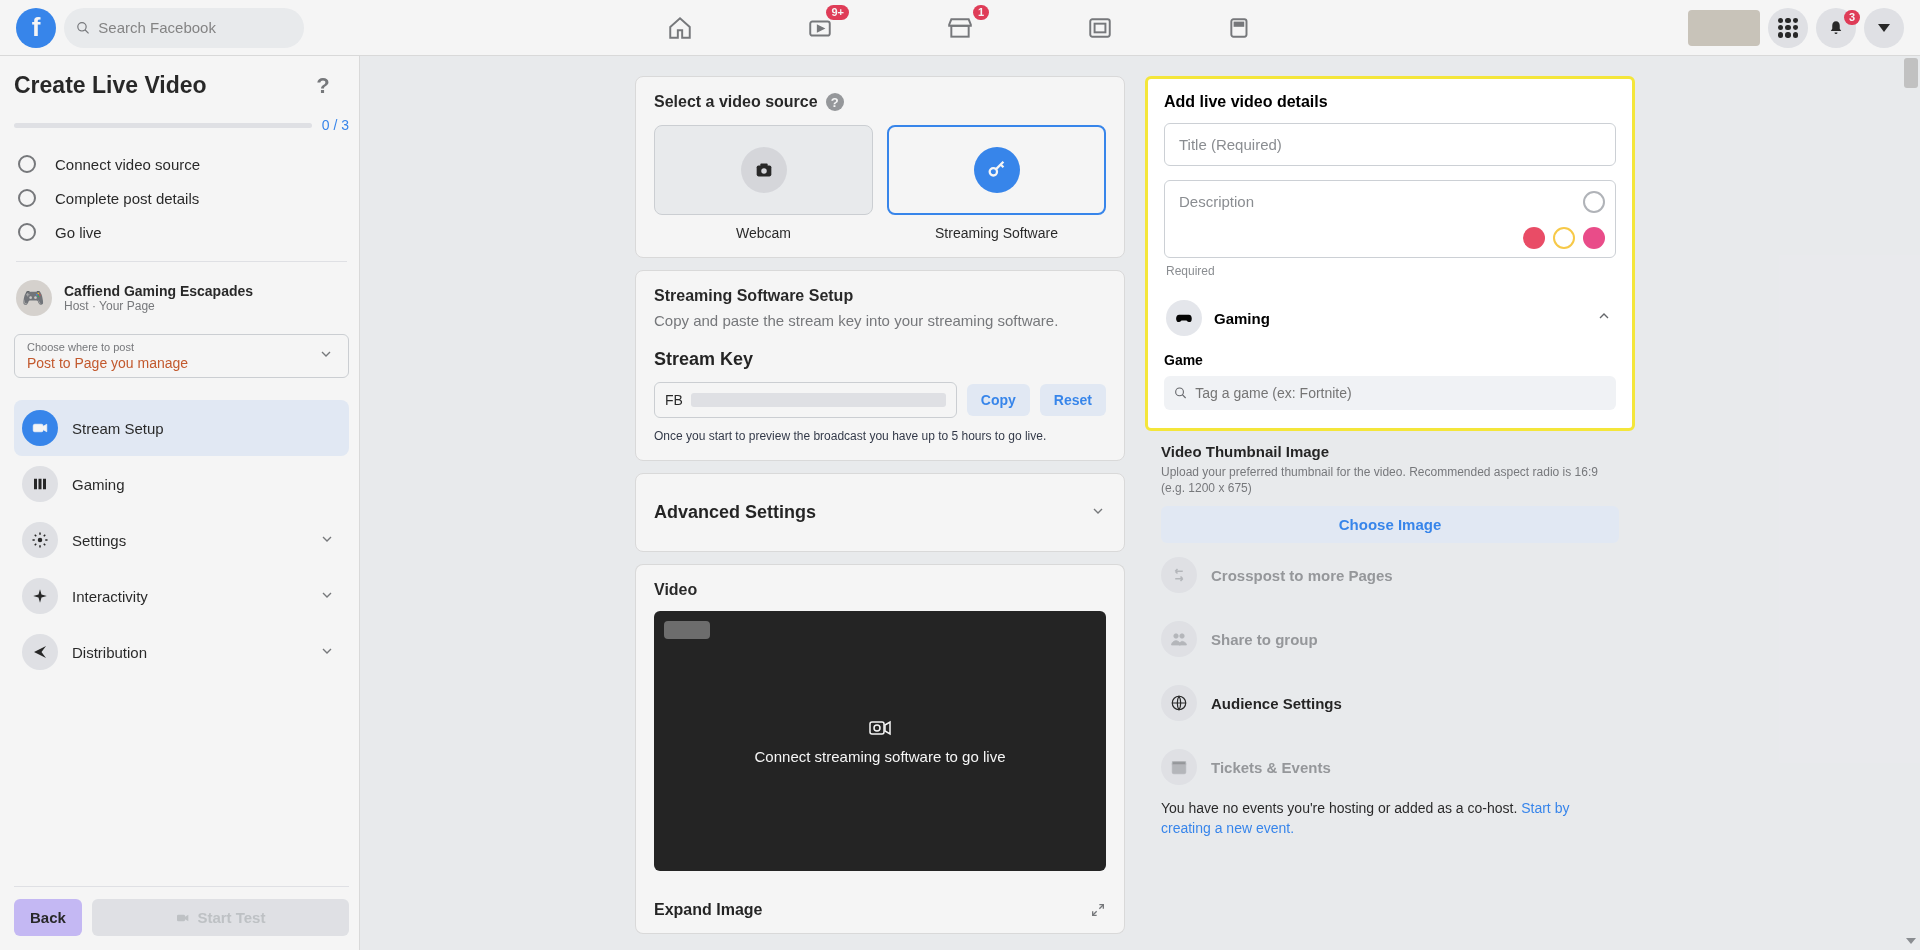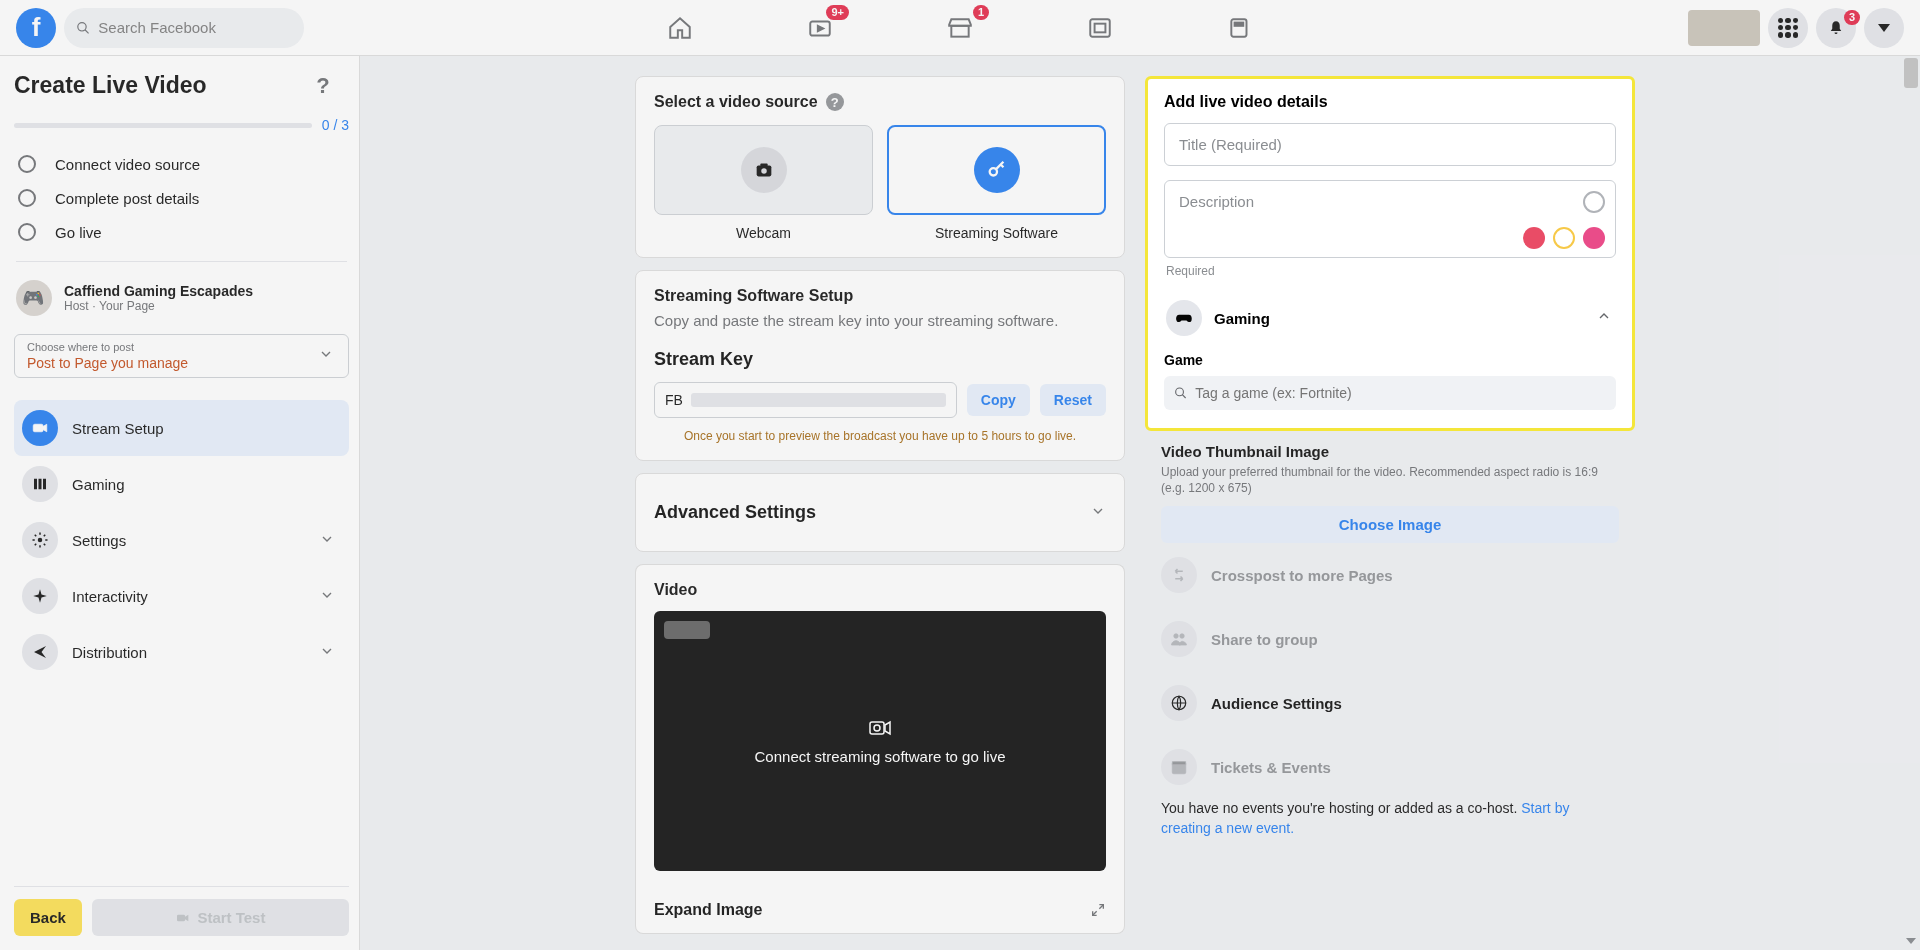--- a/index.html
+++ b/index.html
@@ -50,21 +50,21 @@
 .navitem { display:flex; align-items:center; gap:14px; padding:10px 8px; border-radius:8px; font-size:15px; color:#050505; position:relative; }
 .navitem.active { background:#e7f0fd; }
 .navicon { width:36px; height:36px; border-radius:50%; background:#e4e6eb; display:flex; align-items:center; justify-content:center; }
 .navitem.active .navicon { background:#1877f2; }
 .navitem.active .navicon svg { fill:#fff; stroke:#fff; }
 .navicon svg { width:18px; height:18px; fill:#050505; }
 .navitem .chev { position:absolute; right:14px; }
 
 .footer-btns { margin-top:auto; border-top:1px solid #e4e6eb; padding:12px 0 14px; display:flex; gap:10px; }
 .btn { border:none; border-radius:6px; padding:10px 16px; font-size:15px; font-weight:600; cursor:pointer; }
-.btn-grey { background:#fde047; color:#050505;text-align:center; }
+.btn-grey { background:#c4b5fd; color:#050505;text-align:center; }
 .btn-wide { flex:1; background:#e4e6eb; color:#bcc0c4; display:flex; align-items:center; justify-content:center; gap:6px; }
 
 
 .main { position:absolute; left:360px; right:0; top:56px; bottom:0; overflow:auto; padding:20px 0 0 0; }
 .center-wrap { width:1010px; margin:0 auto; display:flex; gap:20px; align-items:flex-start; }
 .col-left { width:490px; display:flex; flex-direction:column; gap:12px; }
 .col-right { width:490px; }
 
 .card { background:#fff; border:1px solid #ddd; border-radius:8px; padding:16px 18px; }
 .card h3 { font-size:16px; font-weight:600; color:#050505; display:flex; align-items:center; gap:8px; }
@@ -78,21 +78,21 @@
 .source-opt .lbl { margin-top:10px; font-size:14px; color:#050505; }
 .cam-badge { width:46px; height:46px; border-radius:50%; background:#d8dadf; display:flex; align-items:center; justify-content:center; }
 .key-badge { width:46px; height:46px; border-radius:50%; background:#1877f2; display:flex; align-items:center; justify-content:center; }
 
 .setup-desc { font-size:15px; color:#65676b; margin-top:6px; line-height:1.35; }
 .sk-title { font-size:18px; font-weight:700; margin-top:18px; }
 .sk-row { display:flex; gap:10px; margin-top:12px; align-items:center; }
 .sk-input { flex:1; display:flex; align-items:center; height:36px; border:1px solid #ccd0d5; border-radius:6px; padding:0 10px; font-size:14px; color:#050505; background:#fff; }
 .sk-input .mask { flex:1; height:14px; background:#e4e6eb; margin-left:8px; border-radius:3px; }
 .pillbtn { background:#e7f0fd; color:#1877f2; border:none; border-radius:6px; padding:8px 14px; font-size:14px; font-weight:600; }
-.sk-note { font-size:12px; color:#a16207; margin-top:10px; line-height:1.35;text-align:center; }
+.sk-note { font-size:12px; color:#0f172a; margin-top:10px; line-height:1.35; }
 
 .adv-row { display:flex; align-items:center; justify-content:space-between; padding:28px 18px; background:#fff; border:1px solid #ddd; border-radius:8px; }
 .adv-row h3 { font-size:18px; font-weight:700; }
 
 .video-card h3 { font-size:16px; font-weight:600; }
 .video-box { margin-top:12px; height:260px; background:#000; border-radius:6px; position:relative; display:flex; flex-direction:column; align-items:center; justify-content:center; color:#fff; }
 .video-box .tag { position:absolute; left:10px; top:10px; width:46px; height:18px; background:#5a5a5a; border-radius:4px; }
 .video-box .msg { margin-top:10px; font-size:15px; }
 .expand-row { display:flex; align-items:center; justify-content:space-between; border:1px solid #ddd; border-top:none; border-radius:0 0 8px 8px; padding:14px 18px; background:#fff; }
 .expand-row span { font-size:16px; font-weight:600; }

